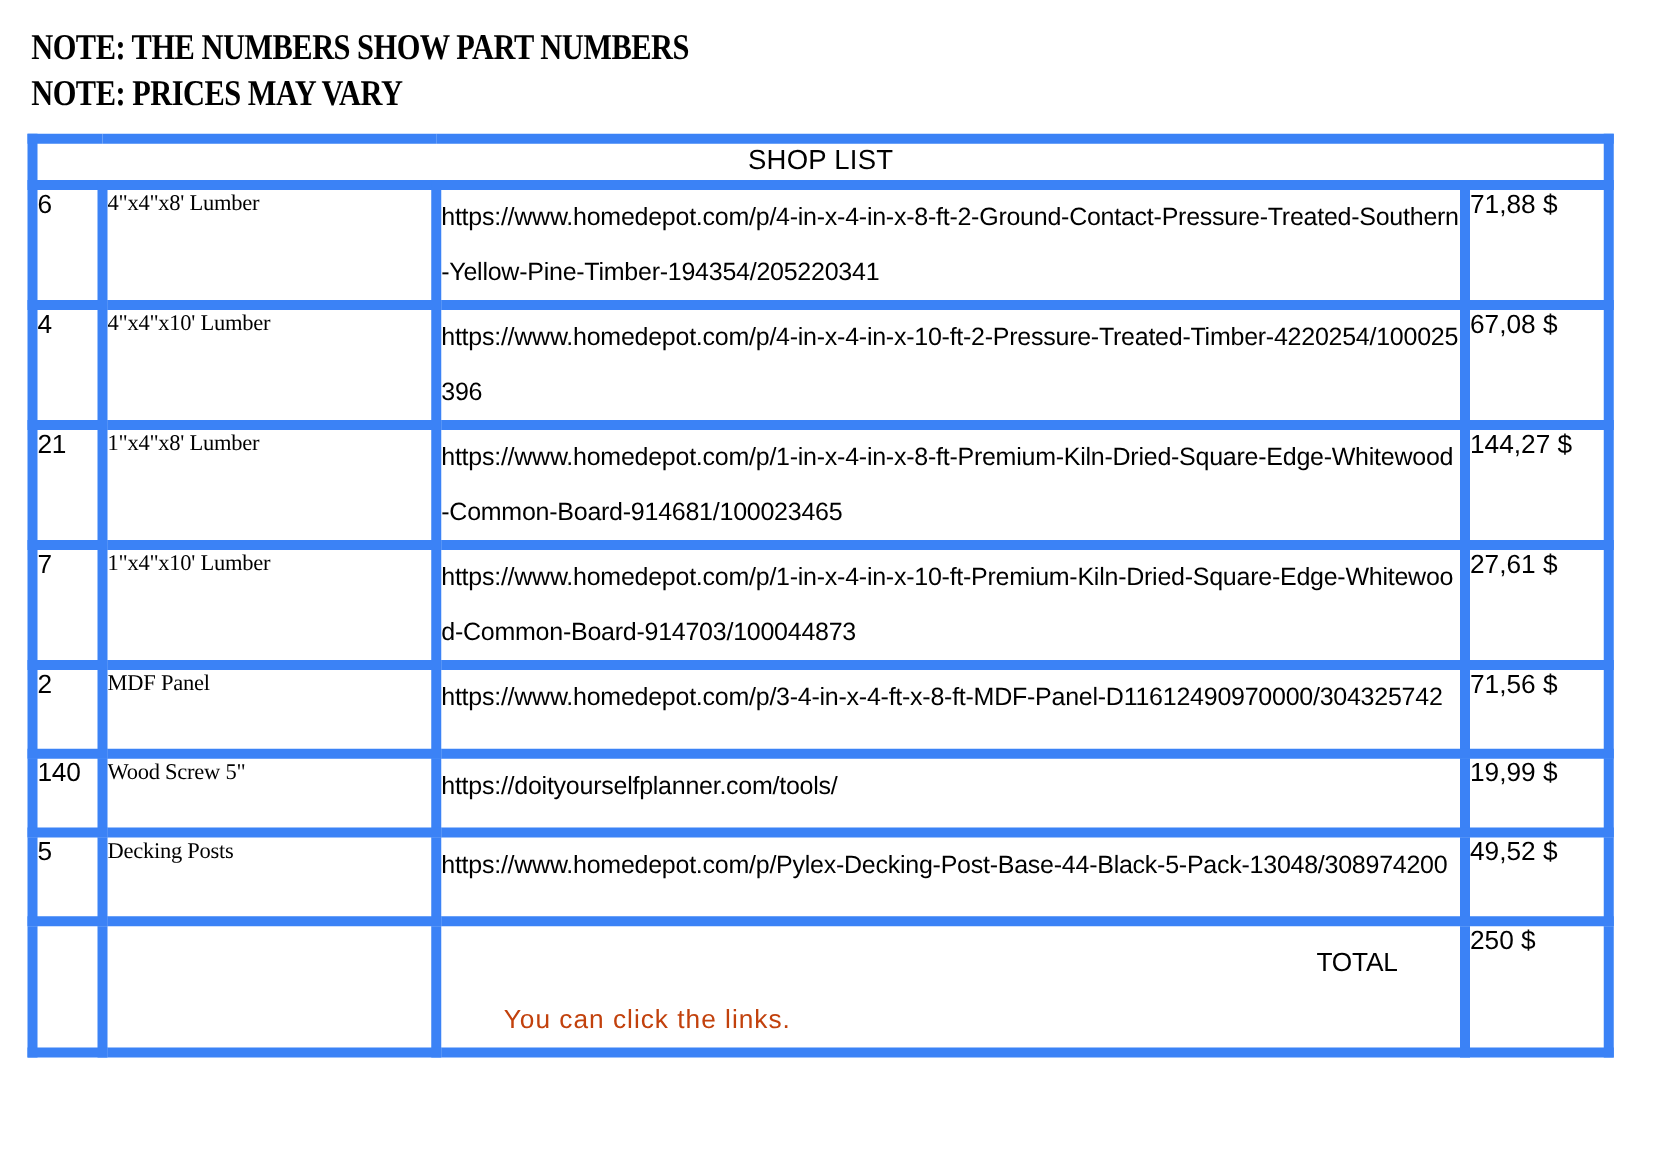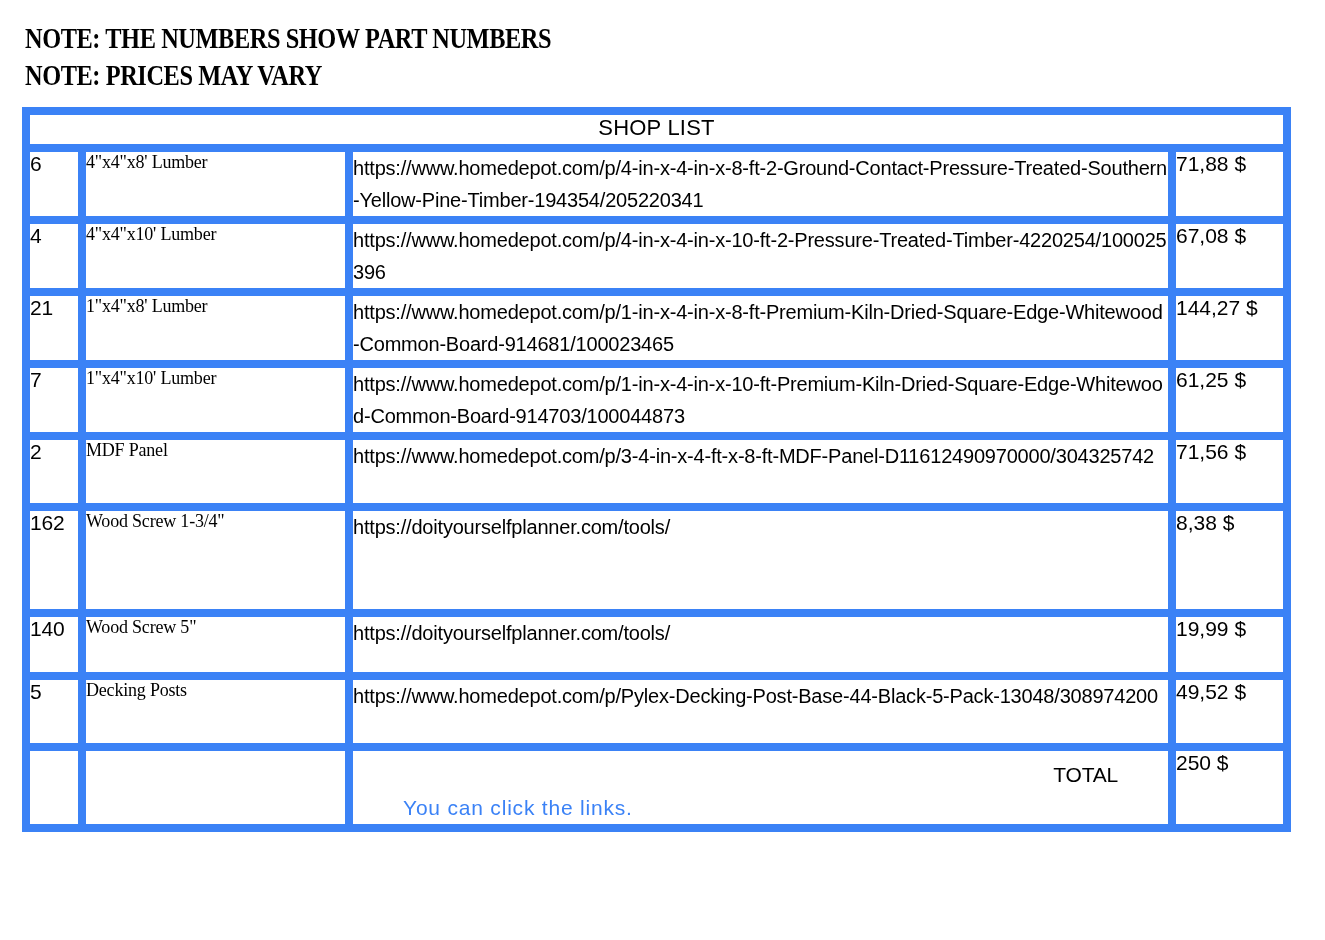--- a/index.html
+++ b/index.html
@@ -38,30 +38,30 @@
     text-align:center; vertical-align:middle; font-size:21px; line-height:27px;
     letter-spacing:-0.2px;
   }
 
   .qty-cell  { font-size:21px; padding:6px 2px 0 6px; letter-spacing:-0.2px; }
   .desc-cell {
     font-family:"Liberation Serif", serif; font-weight:bold;
     font-size:18px; padding:8px 4px 0 6px; letter-spacing:-0.2px;
   }
   .weblink-cell {
-    font-size:20px; line-height:32px; padding:3px 4px 0 8px;
+    font-size:20px; line-height:44px; padding:3px 4px 0 8px;
     word-break:break-all; letter-spacing:-0.2px;margin-top:40px;
   }
   td.weblink-middle { vertical-align:middle; padding-top:0; }
   .cost-cell { font-size:21px; vertical-align:middle; padding:0 2px 0 5px; }
   td.cost-top   { vertical-align:top; padding-top:19px; }
   td.cost-total { vertical-align:top; padding-top:11px; }
 
   .total-label { text-align:right; padding:8px 50px 0 12px; font-size:21px; }
-  .click-note  { margin:1px 0 0 50px; font-size:21px; letter-spacing:0.8px; color:#3b82f6; }
+  .click-note  { margin:1px 0 0 50px; font-size:21px; letter-spacing:0.8px; color:#c2410c; }
 </style>
 </head>
 <body>
 
 <div class="notes">
   <div class="note">NOTE: THE NUMBERS SHOW PART NUMBERS</div>
   <div class="note">NOTE: PRICES MAY VARY</div>
 </div>
 
 <table class="shoplist">
@@ -96,36 +96,30 @@
     <td class="qty-cell">21</td>
     <td class="desc-cell">1"x4"x8' Lumber</td>
     <td class="weblink-cell"><span>https://www.homedepot.com/p/1-in-x-4-in-x-8-ft-Premium-Kiln-Dried-Square-Edge-Whitewood-Common-Board-914681/100023465</span></td>
     <td class="cost-cell">144,27 $</td>
   </tr>
 
   <tr class="row-std">
     <td class="qty-cell">7</td>
     <td class="desc-cell">1"x4"x10' Lumber</td>
     <td class="weblink-cell"><span>https://www.homedepot.com/p/1-in-x-4-in-x-10-ft-Premium-Kiln-Dried-Square-Edge-Whitewood-Common-Board-914703/100044873</span></td>
-    <td class="cost-cell">61,25 $</td>
+    <td class="cost-cell">27,61 $</td>
   </tr>
 
   <tr class="row-std">
     <td class="qty-cell">2</td>
     <td class="desc-cell">MDF Panel</td>
     <td class="weblink-cell"><span>https://www.homedepot.com/p/3-4-in-x-4-ft-x-8-ft-MDF-Panel-D11612490970000/304325742</span></td>
     <td class="cost-cell">71,56 $</td>
   </tr>
 
-  <tr class="row-tall">
-    <td class="qty-cell">162</td>
-    <td class="desc-cell">Wood Screw 1-3/4"</td>
-    <td class="weblink-cell"><span>https://doityourselfplanner.com/tools/</span></td>
-    <td class="cost-cell cost-top">8,38 $</td>
-  </tr>
 
   <tr class="row-short">
     <td class="qty-cell">140</td>
     <td class="desc-cell">Wood Screw 5"</td>
     <td class="weblink-cell weblink-middle"><span>https://doityourselfplanner.com/tools/</span></td>
     <td class="cost-cell">19,99 $</td>
   </tr>
 
   <tr class="row-std">
     <td class="qty-cell">5</td>

